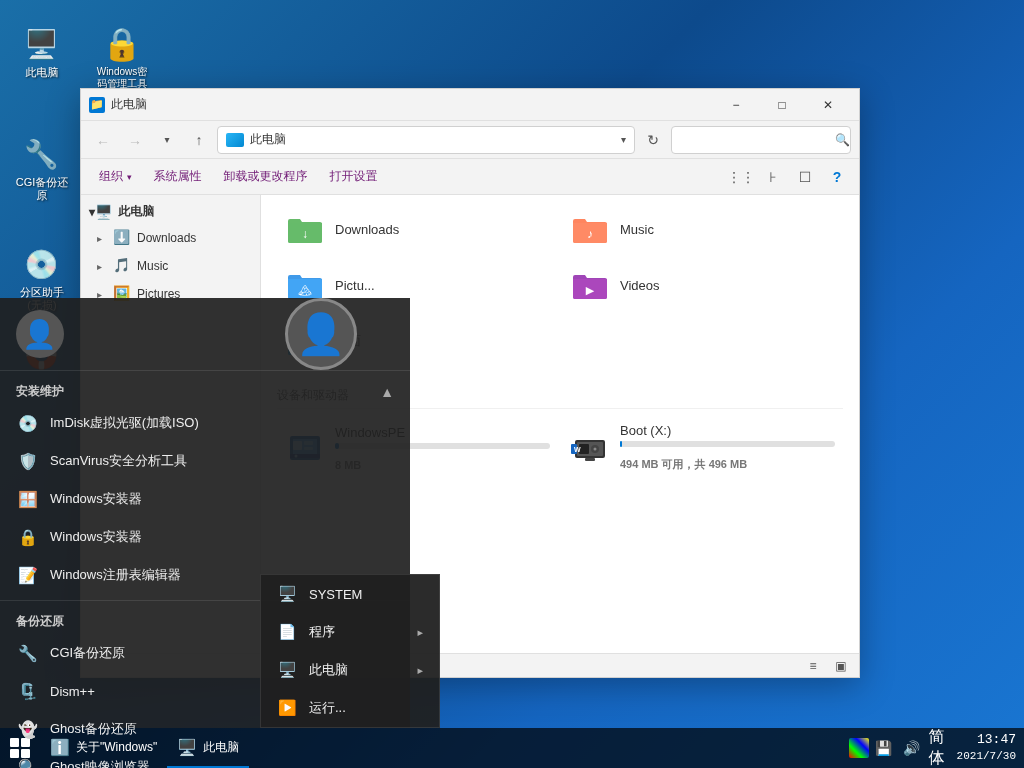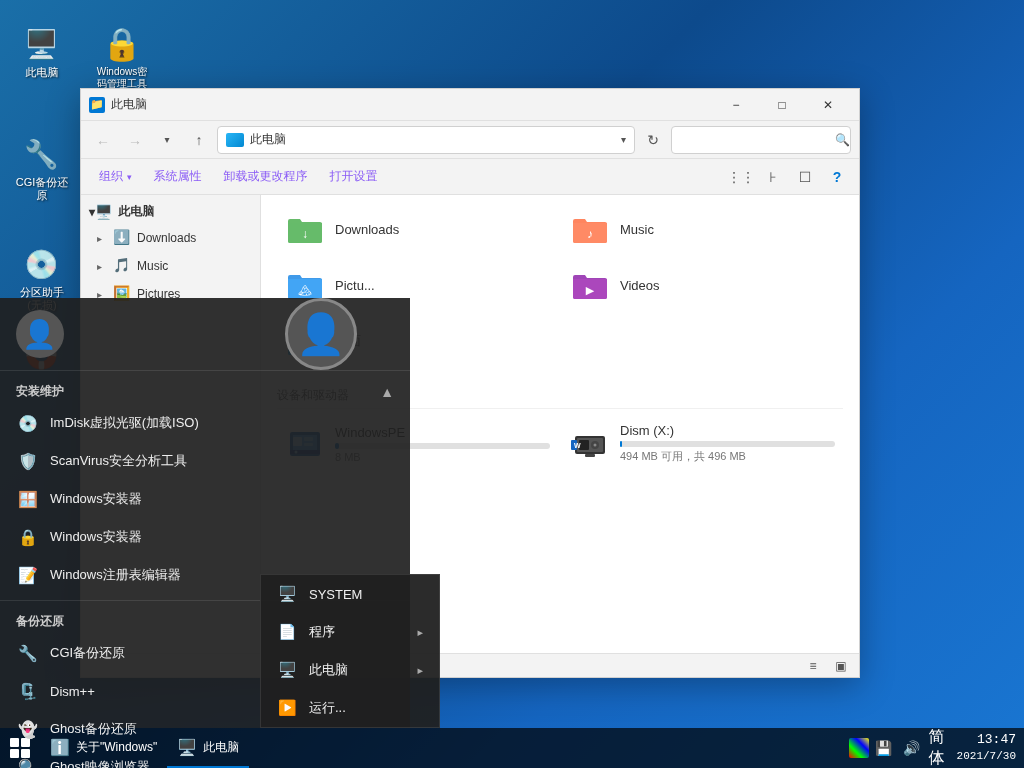--- a/index.html
+++ b/index.html
@@ -178,21 +178,21 @@
       gap: 2px;
       border-bottom: 1px solid #e0e0e0;
     }
     .toolbar-btn {
       height: 28px;
       padding: 0 10px;
       display: flex;
       align-items: center;
       gap: 4px;
       font-size: 12px;
-      color: #8b5cf6;
+      color: #701a75;
       cursor: pointer;
       border-radius: 4px;
     }
     .toolbar-btn .chevron { font-size: 9px; }
     .toolbar-right { margin-left: auto; display: flex; align-items: center; gap: 4px; }
     .view-btn {
       width: 28px;
       height: 28px;
       display: flex;
       align-items: center;
@@ -305,21 +305,21 @@
       width: 40px;
       height: 40px;
       display: flex;
       align-items: center;
       justify-content: center;
     }
     .drive-info { flex: 1; }
     .drive-name { font-size: 13px; color: #333; }
     .drive-bar-bg { height: 6px; background: #e0e0e0; border-radius: 3px; margin-top: 3px; }
     .drive-bar-fill { height: 6px; background: #0078d4; border-radius: 3px; }
-    .drive-space { font-size: 11px; color: #777; margin-top: 2px; }
+    .drive-space { font-size: 11px; color: #777; margin-top: 10px; font-weight: bold; }
 
     
     .status-bar {
       height: 24px;
       background: #f3f3f3;
       border-top: 1px solid #e0e0e0;
       display: flex;
       align-items: center;
       justify-content: flex-end;
       padding: 0 8px;
@@ -523,21 +523,21 @@
 
 <div style="position:absolute;top:0;left:0;width:100%;height:100%;"></div>
 
 <div class="desktop-icon" style="top:20px;left:10px;">
   <div class="icon-img">🖥️</div>
   <div class="icon-label">此电脑</div>
 </div>
 
 <div class="desktop-icon" style="top:20px;left:90px;">
   <div class="icon-img" style="font-size:32px;color:#4caf50;">🔒</div>
-  <div class="icon-label" style="font-size:10px;">Windows密<br>码管理工具</div>
+  <div class="icon-label" style="font-size:10px;text-align:right;">Windows密<br>码管理工具</div>
 </div>
 
 <div class="desktop-icon" style="top:130px;left:10px;">
   <div class="icon-img">🔧</div>
   <div class="icon-label">CGI备份还原</div>
 </div>
 
 <div class="desktop-icon" style="top:240px;left:10px;">
   <div class="icon-img">💿</div>
   <div class="icon-label">分区助手(无损)</div>
@@ -719,21 +719,21 @@
               <rect x="6" y="10" width="26" height="14" rx="1" fill="#555"></rect>
               <rect x="8" y="12" width="10" height="10" rx="1" fill="#222"></rect>
               <circle cx="24" cy="17" r="4" fill="#444"></circle>
               <circle cx="24" cy="17" r="1.5" fill="#888"></circle>
               <rect x="14" y="26" width="10" height="3" rx="1" fill="#444"></rect>
               <rect x="0" y="12" width="6" height="10" rx="1" fill="#1565c0"></rect>
               <text x="3" y="20" font-size="7" fill="white" font-weight="bold">W</text>
             </svg>
           </div>
           <div class="drive-info">
-            <div class="drive-name">Dism (X:)</div>
+            <div class="drive-name">Boot (X:)</div>
             <div class="drive-bar-bg">
               <div class="drive-bar-fill" style="width:1%;"></div>
             </div>
             <div class="drive-space">494 MB 可用，共 496 MB</div>
           </div>
         </div>
       </div>
     </div>
   </div>
 

